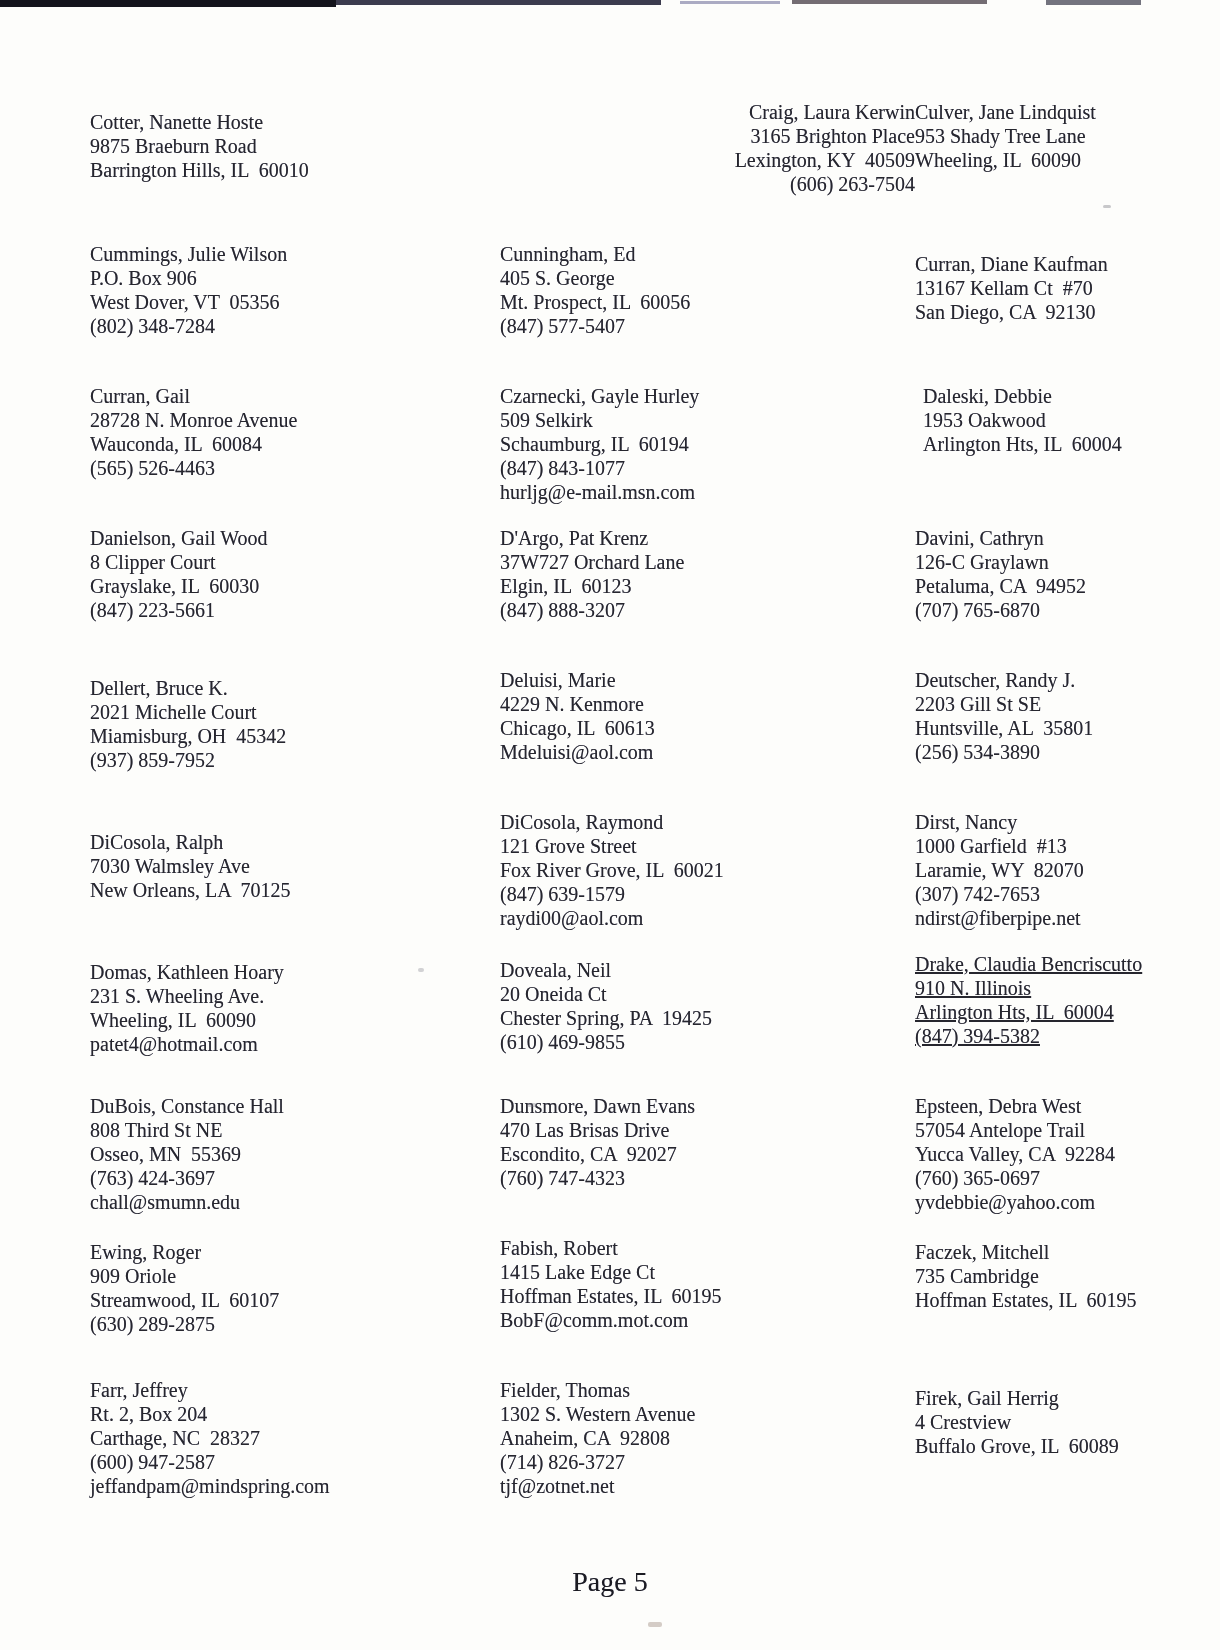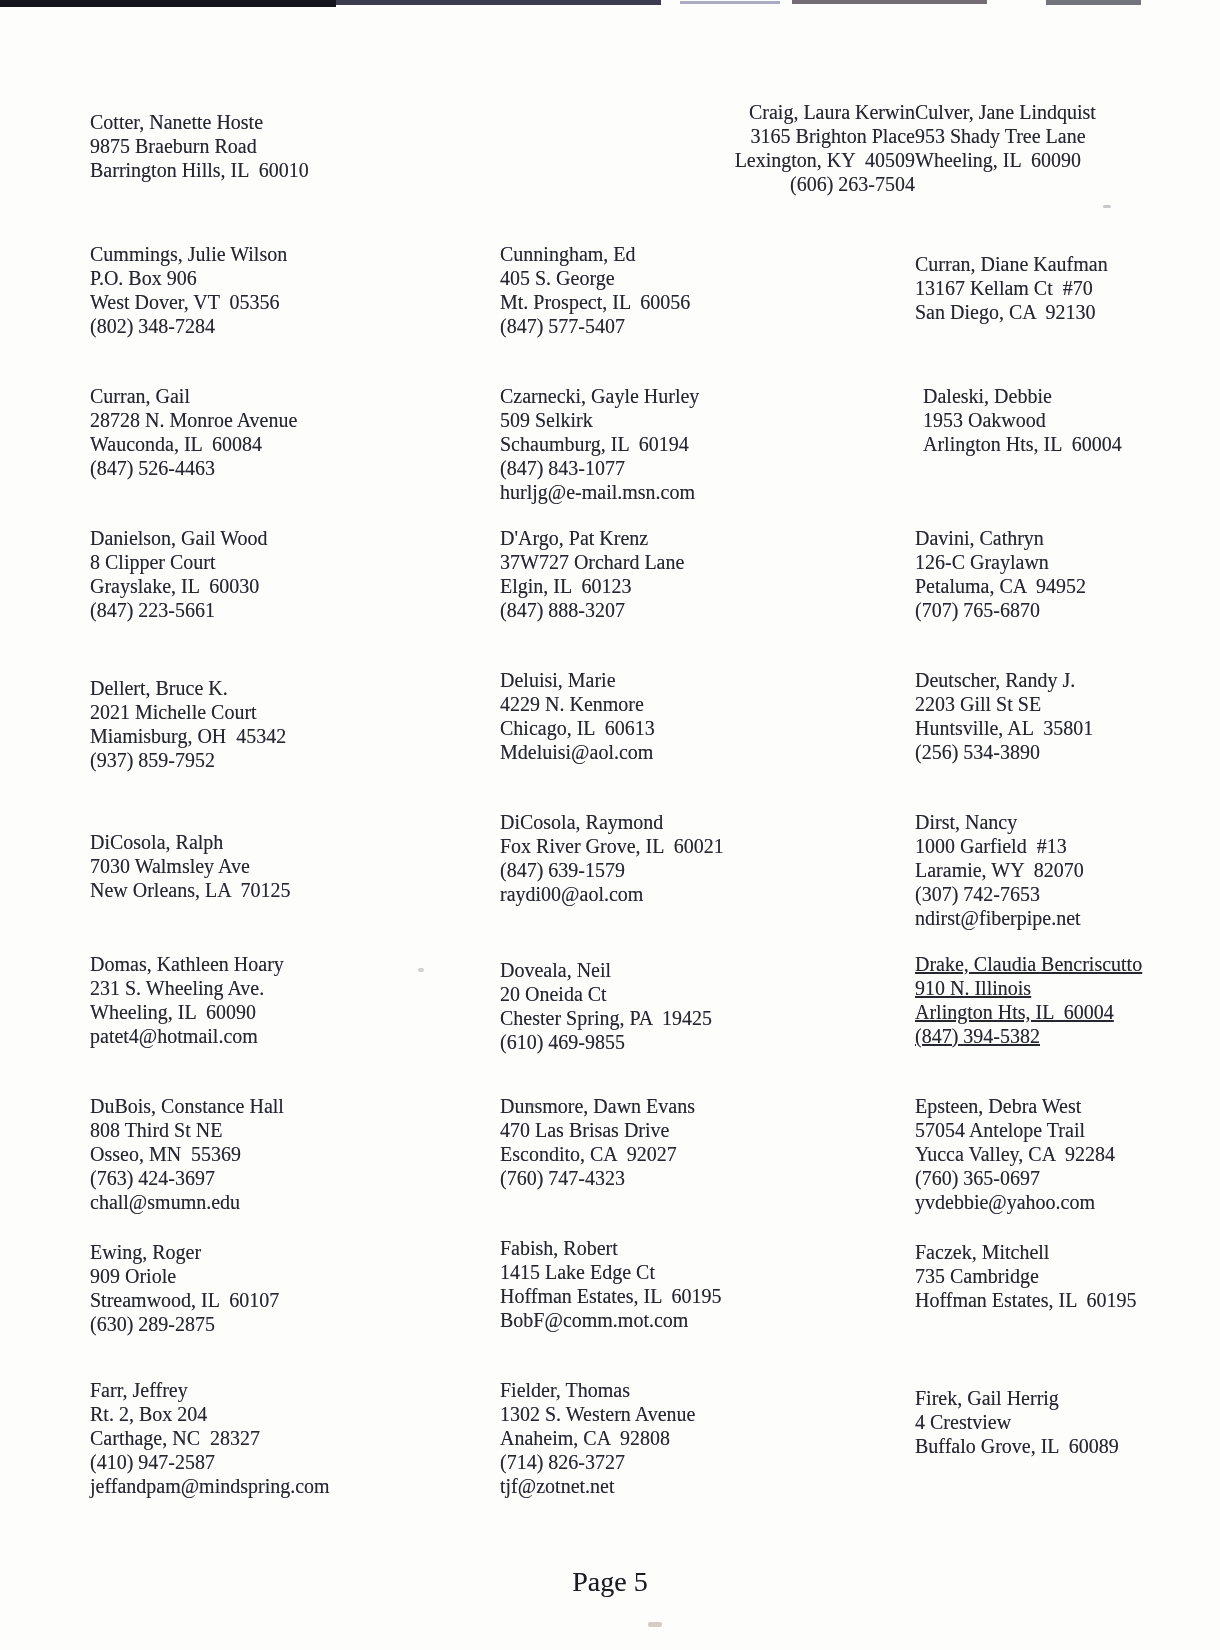--- a/index.html
+++ b/index.html
@@ -45,21 +45,21 @@
     line-height: 24px;
     color: #26262e;
     white-space: pre-wrap;
     text-shadow: 0 0 0.5px rgba(40,40,90,0.45);
     align-self: start;
   }
   
   .entry.c1.r1  { margin-top: 10px; }
   .entry.c1.r5  { margin-top: 8px;  }
   .entry.c1.r6  { margin-top: 20px; }
-  .entry.c1.r7  {  }
+  .entry.c1.r7  { margin-top: 8px;  }
   .entry.c1.r9  { margin-top: 4px;  }
   .entry.c2.r7  { margin-top: 6px;  }
   .entry.c3.r2  { margin-top: 10px; }
   .entry.c3.r9  { margin-top: 4px;  }
   .entry.c3.r10 { margin-top: 8px;  }
 
   .footer {
     margin-top: 46px;
     text-align: center;
     font-size: 28px;
@@ -77,34 +77,34 @@
   <div class="scan-line s4"></div>
   <div class="scan-line s5"></div>
   <div class="speckle sp1"></div>
   <div class="speckle sp2"></div>
   <div class="speckle sp3"></div>
   <div class="speckle sp4"></div>
 
   <div class="grid" id="grid">
       <div class="entry c1 r1" style="grid-area: 1 / 1;"><div>Cotter, Nanette Hoste</div><div>9875 Braeburn Road</div><div>Barrington Hills, IL  60010</div></div>
       <div class="entry c1 r2" style="grid-area: 2 / 1;"><div>Cummings, Julie Wilson</div><div>P.O. Box 906</div><div>West Dover, VT  05356</div><div>(802) 348-7284</div></div>
-      <div class="entry c1 r3" style="grid-area: 3 / 1;"><div>Curran, Gail</div><div>28728 N. Monroe Avenue</div><div>Wauconda, IL  60084</div><div>(847) 526-4463</div></div>
+      <div class="entry c1 r3" style="grid-area: 3 / 1;"><div>Curran, Gail</div><div>28728 N. Monroe Avenue</div><div>Wauconda, IL  60084</div><div>(565) 526-4463</div></div>
       <div class="entry c1 r4" style="grid-area: 4 / 1;"><div>Danielson, Gail Wood</div><div>8 Clipper Court</div><div>Grayslake, IL  60030</div><div>(847) 223-5661</div></div>
       <div class="entry c1 r5" style="grid-area: 5 / 1;"><div>Dellert, Bruce K.</div><div>2021 Michelle Court</div><div>Miamisburg, OH  45342</div><div>(937) 859-7952</div></div>
       <div class="entry c1 r6" style="grid-area: 6 / 1;"><div>DiCosola, Ralph</div><div>7030 Walmsley Ave</div><div>New Orleans, LA  70125</div></div>
       <div class="entry c1 r7" style="grid-area: 7 / 1;"><div>Domas, Kathleen Hoary</div><div>231 S. Wheeling Ave.</div><div>Wheeling, IL  60090</div><div>patet4@hotmail.com</div></div>
       <div class="entry c1 r8" style="grid-area: 8 / 1;"><div>DuBois, Constance Hall</div><div>808 Third St NE</div><div>Osseo, MN  55369</div><div>(763) 424-3697</div><div>chall@smumn.edu</div></div>
       <div class="entry c1 r9" style="grid-area: 9 / 1;"><div>Ewing, Roger</div><div>909 Oriole</div><div>Streamwood, IL  60107</div><div>(630) 289-2875</div></div>
-      <div class="entry c1 r10" style="grid-area: 10 / 1;"><div>Farr, Jeffrey</div><div>Rt. 2, Box 204</div><div>Carthage, NC  28327</div><div>(410) 947-2587</div><div>jeffandpam@mindspring.com</div></div>
+      <div class="entry c1 r10" style="grid-area: 10 / 1;"><div>Farr, Jeffrey</div><div>Rt. 2, Box 204</div><div>Carthage, NC  28327</div><div>(600) 947-2587</div><div>jeffandpam@mindspring.com</div></div>
       <div class="entry c2 r1" style="grid-area: 1 / 2; text-align: right;"><div>Craig, Laura Kerwin</div><div>3165 Brighton Place</div><div>Lexington, KY  40509</div><div>(606) 263-7504</div></div>
       <div class="entry c2 r2" style="grid-area: 2 / 2;"><div>Cunningham, Ed</div><div>405 S. George</div><div>Mt. Prospect, IL  60056</div><div>(847) 577-5407</div></div>
       <div class="entry c2 r3" style="grid-area: 3 / 2;"><div>Czarnecki, Gayle Hurley</div><div>509 Selkirk</div><div>Schaumburg, IL  60194</div><div>(847) 843-1077</div><div>hurljg@e-mail.msn.com</div></div>
       <div class="entry c2 r4" style="grid-area: 4 / 2;"><div>D'Argo, Pat Krenz</div><div>37W727 Orchard Lane</div><div>Elgin, IL  60123</div><div>(847) 888-3207</div></div>
       <div class="entry c2 r5" style="grid-area: 5 / 2;"><div>Deluisi, Marie</div><div>4229 N. Kenmore</div><div>Chicago, IL  60613</div><div>Mdeluisi@aol.com</div></div>
-      <div class="entry c2 r6" style="grid-area: 6 / 2;"><div>DiCosola, Raymond</div><div>Fox River Grove, IL  60021</div><div>(847) 639-1579</div><div>raydi00@aol.com</div></div>
+      <div class="entry c2 r6" style="grid-area: 6 / 2;"><div>DiCosola, Raymond</div><div>121 Grove Street</div><div>Fox River Grove, IL  60021</div><div>(847) 639-1579</div><div>raydi00@aol.com</div></div>
       <div class="entry c2 r7" style="grid-area: 7 / 2;"><div>Doveala, Neil</div><div>20 Oneida Ct</div><div>Chester Spring, PA  19425</div><div>(610) 469-9855</div></div>
       <div class="entry c2 r8" style="grid-area: 8 / 2;"><div>Dunsmore, Dawn Evans</div><div>470 Las Brisas Drive</div><div>Escondito, CA  92027</div><div>(760) 747-4323</div></div>
       <div class="entry c2 r9" style="grid-area: 9 / 2;"><div>Fabish, Robert</div><div>1415 Lake Edge Ct</div><div>Hoffman Estates, IL  60195</div><div>BobF@comm.mot.com</div></div>
       <div class="entry c2 r10" style="grid-area: 10 / 2;"><div>Fielder, Thomas</div><div>1302 S. Western Avenue</div><div>Anaheim, CA  92808</div><div>(714) 826-3727</div><div>tjf@zotnet.net</div></div>
       <div class="entry c3 r1" style="grid-area: 1 / 3;"><div>Culver, Jane Lindquist</div><div>953 Shady Tree Lane</div><div>Wheeling, IL  60090</div></div>
       <div class="entry c3 r2" style="grid-area: 2 / 3;"><div>Curran, Diane Kaufman</div><div>13167 Kellam Ct  #70</div><div>San Diego, CA  92130</div></div>
       <div class="entry c3 r3" style="grid-area: 3 / 3; margin-left: 8px;"><div>Daleski, Debbie</div><div>1953 Oakwood</div><div>Arlington Hts, IL  60004</div></div>
       <div class="entry c3 r4" style="grid-area: 4 / 3;"><div>Davini, Cathryn</div><div>126-C Graylawn</div><div>Petaluma, CA  94952</div><div>(707) 765-6870</div></div>
       <div class="entry c3 r5" style="grid-area: 5 / 3;"><div>Deutscher, Randy J.</div><div>2203 Gill St SE</div><div>Huntsville, AL  35801</div><div>(256) 534-3890</div></div>
       <div class="entry c3 r6" style="grid-area: 6 / 3;"><div>Dirst, Nancy</div><div>1000 Garfield  #13</div><div>Laramie, WY  82070</div><div>(307) 742-7653</div><div>ndirst@fiberpipe.net</div></div>

